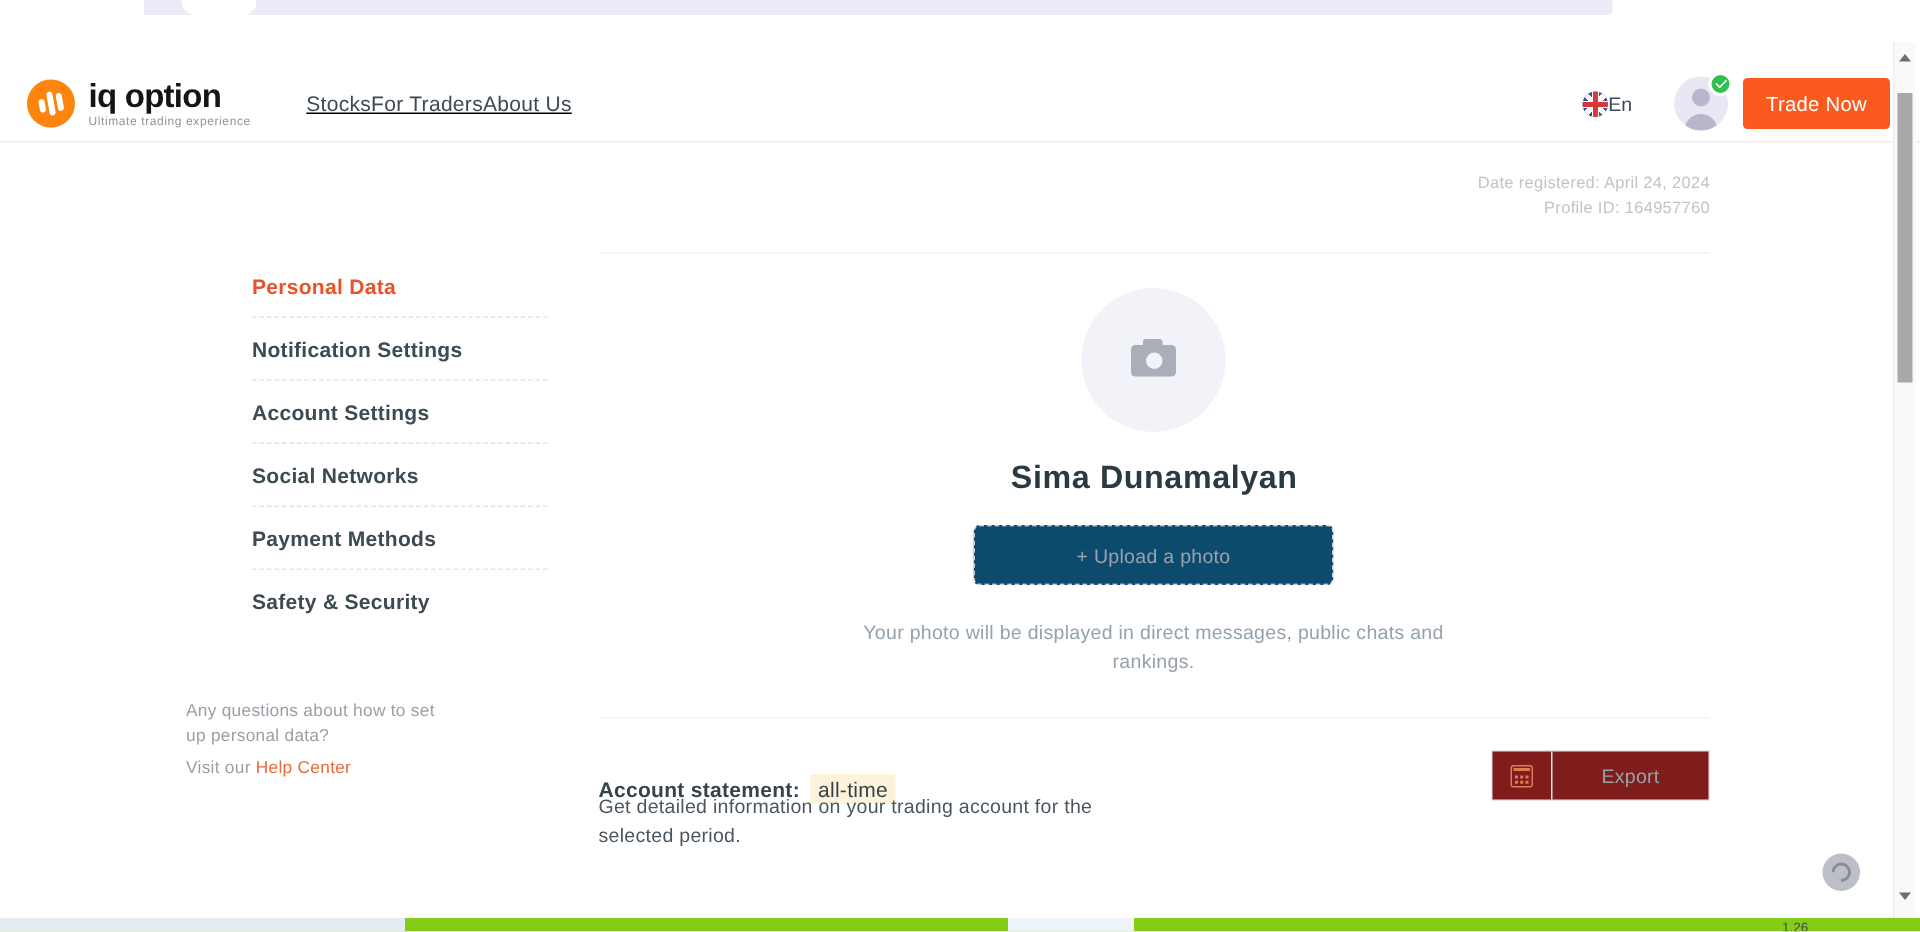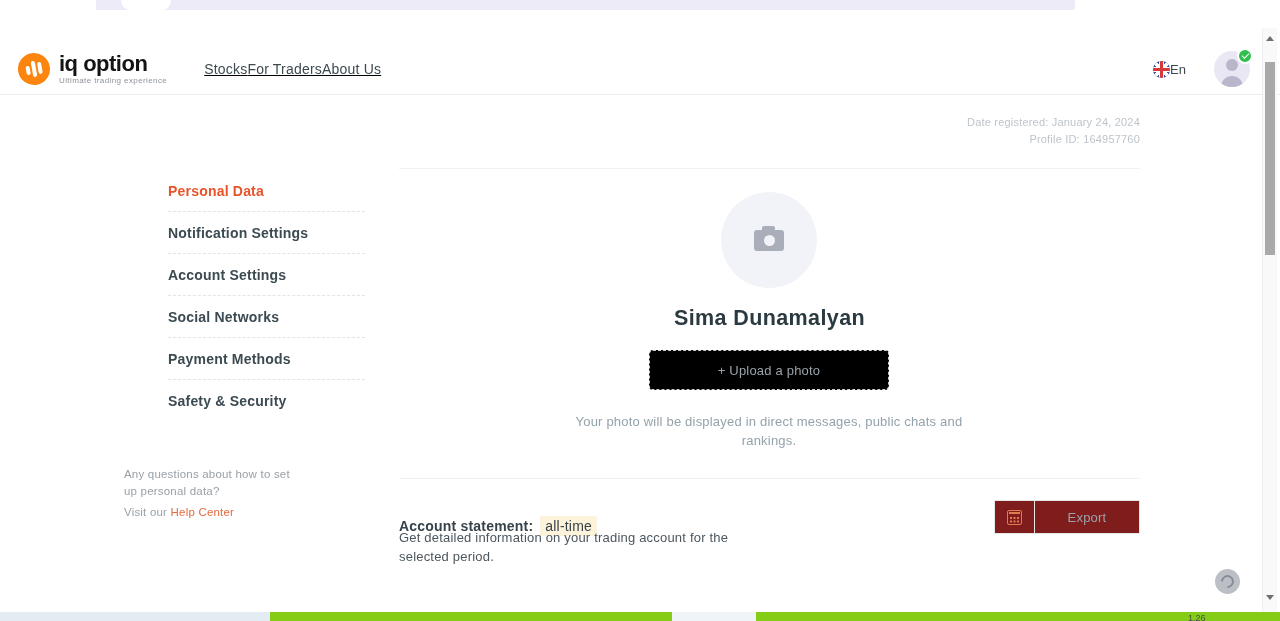--- a/index.html
+++ b/index.html
@@ -64,21 +64,21 @@
   .side-help{position:absolute;left:124px;top:466px;width:215px;font-size:11.5px;color:#98a1a8;line-height:17px;letter-spacing:.2px;}
   .side-visit{position:absolute;left:124px;top:506px;font-size:11.5px;color:#98a1a8;letter-spacing:.2px;}
   .side-visit a{color:#e8693c;text-decoration:none;cursor:pointer;}
   
   .avatar-ph{position:absolute;left:721px;top:192px;width:96px;height:96px;border-radius:50%;background:#f2f3f8;
              display:flex;align-items:center;justify-content:center;cursor:pointer;}
   .cam{width:30px;height:21px;background:#a9aeb9;border-radius:3px;position:relative;}
   .cam::before{content:"";position:absolute;top:-4px;left:8px;width:13px;height:6px;background:#a9aeb9;border-radius:2px 2px 0 0;}
   .cam::after{content:"";position:absolute;top:5px;left:9.5px;width:11px;height:11px;border-radius:50%;background:#f2f3f8;}
   .profile-name{position:absolute;left:399px;top:306px;width:741px;text-align:center;font-size:21.5px;font-weight:700;color:#2b3940;letter-spacing:.4px;}
-  .upload-btn{position:absolute;left:649px;top:350px;width:240px;height:40px;box-sizing:border-box;background:#000000;
+  .upload-btn{position:absolute;left:649px;top:350px;width:240px;height:40px;box-sizing:border-box;background:#0c4a6e;
               border:1px dashed #cdd0d3;border-radius:4px;color:#9aa3ab;font-size:13px;letter-spacing:.2px;
               display:flex;align-items:center;justify-content:center;cursor:pointer;}
   .photo-note{position:absolute;left:559px;top:412px;width:420px;text-align:center;font-size:13px;color:#94a2ab;line-height:19px;letter-spacing:.2px;}
   
   .stmt-title{position:absolute;left:399px;top:500px;display:flex;align-items:center;gap:7px;font-size:14px;font-weight:600;color:#37434b;letter-spacing:.2px;margin-top:16px;}
   .stmt-period{background:#fcf3da;padding:2px 5px;border-radius:2px;font-weight:500;color:#37434b;cursor:pointer;}
   .stmt-desc{position:absolute;left:399px;top:528px;width:362px;font-size:13px;color:#4b565e;line-height:19px;letter-spacing:.2px;}
   .export-group{position:absolute;left:994px;top:500px;width:146px;height:34px;box-sizing:border-box;border:1px solid #e6e6e6;display:flex;background:#7f1d1d;}
   .cal-btn{width:39px;border-right:1px solid #e6e6e6;display:flex;align-items:center;justify-content:center;cursor:pointer;}
   .cal{width:15px;height:15px;box-sizing:border-box;border:1.5px solid #e07a50;border-radius:2px;position:relative;}
@@ -121,32 +121,33 @@
   </div>
   <div class="hdr-spacer"></div>
   <div class="lang">
     <span class="flag"></span>
     <span class="lang-label">En</span>
   </div>
   <div class="hdr-avatar">
     <span class="ph"></span>
     <span class="badge"></span>
   </div>
+  <div class="trade-btn">Trade Now</div>
 </div>
 
 <div class="scrollbar">
   <div class="scroll-arrow scroll-up"></div>
   <div class="scroll-thumb"></div>
   <div class="scroll-arrow scroll-down"></div>
 </div>
 
 <div class="meta">
   <div>
     <span>Date registered:</span>
-    <span>January 24, 2024</span>
+    <span>April 24, 2024</span>
   </div>
   <div>
     <span>Profile ID:</span>
     <span>164957760</span>
   </div>
 </div>
 
 <div class="divider div1"></div>
 
 <div class="sidebar">

